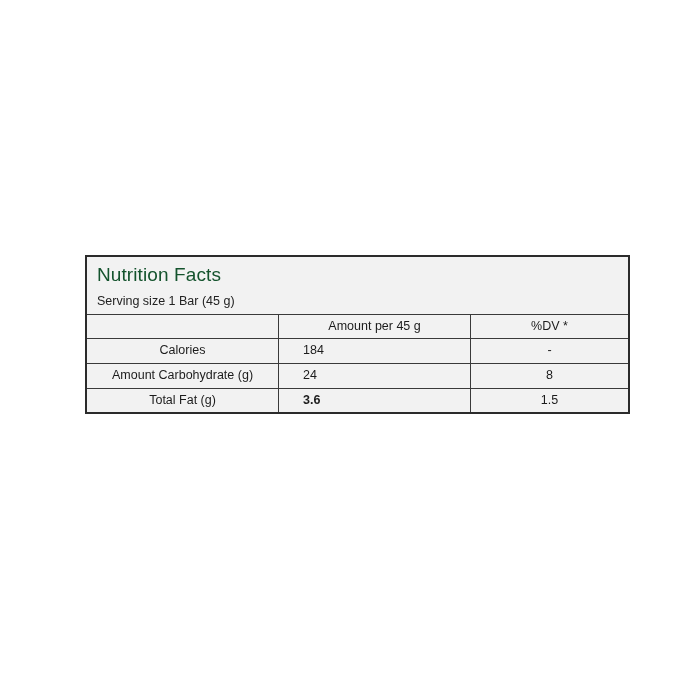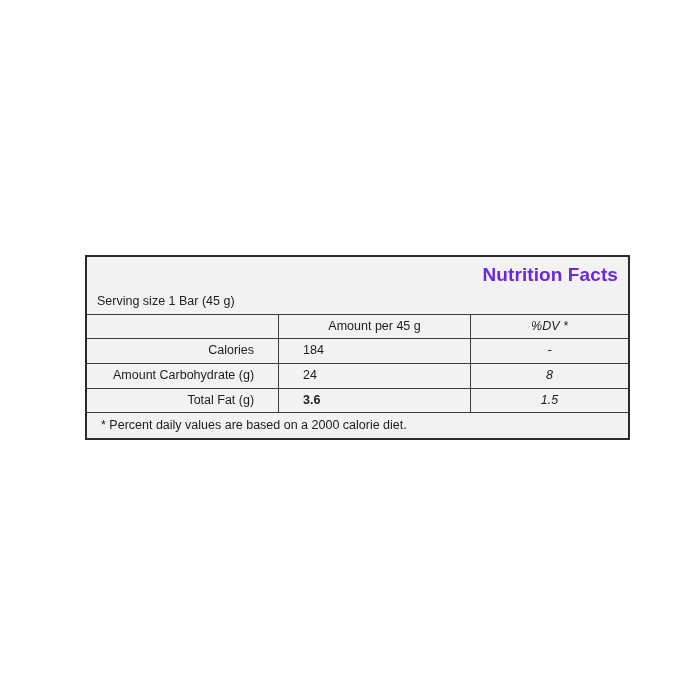--- a/index.html
+++ b/index.html
@@ -24,25 +24,24 @@
     background: #f2f2f2;
     box-sizing: border-box;
   }
 
   .header-block {
     padding: 8px 10px 5px 10px;
     background: #f2f2f2;
   }
   .title {
     font-size: 19px;
-    font-weight: bold;
-    color: #6d28d9;
+    font-weight: normal;
+    color: #14532d;
     letter-spacing: 0.1px;
     line-height: 1.05;
-    text-align: right;
   }
   .serving {
     font-size: 12.5px;
     color: #222222;
     margin-top: 10px;
     line-height: 1.1;
   }
 
   table.nf {
     width: 100%;
@@ -55,23 +54,23 @@
     border-bottom: 0;
     font-size: 12.5px;
     color: #1c1c1c;
     padding: 4px 24px;
     line-height: 1.25;
     background: #f2f2f2;
   }
   table.nf tr td + td {
     border-left: 1px solid #3a3a3a;
   }
-  .col-name { width: 36%; text-align: right; }
+  .col-name { width: 36%; text-align: center; }
   .col-amt  { width: 36%; text-align: left; }
-  .col-dv   { width: 28%; text-align: center; font-style: italic; }
+  .col-dv   { width: 28%; text-align: center; }
 
   .head-row td {
     text-align: center;
     padding: 7px 8px;
   }
   .head-row td.col-name { border-top: 1px solid #3a3a3a; }
 
   .row-shade td { background: #e6e6e6; }
   .bold-val { font-weight: bold; }
 
@@ -115,14 +114,13 @@
 
       <tr class="row-shade">
         <td class="col-name">Total Fat (g)</td>
         <td class="col-amt bold-val">3.6</td>
         <td class="col-dv">1.5</td>
       </tr>
 
     </tbody>
   </table>
 
-  <div class="footnote">* Percent daily values are based on a 2000 calorie diet.</div>
 </div>
 
 </body></html>

